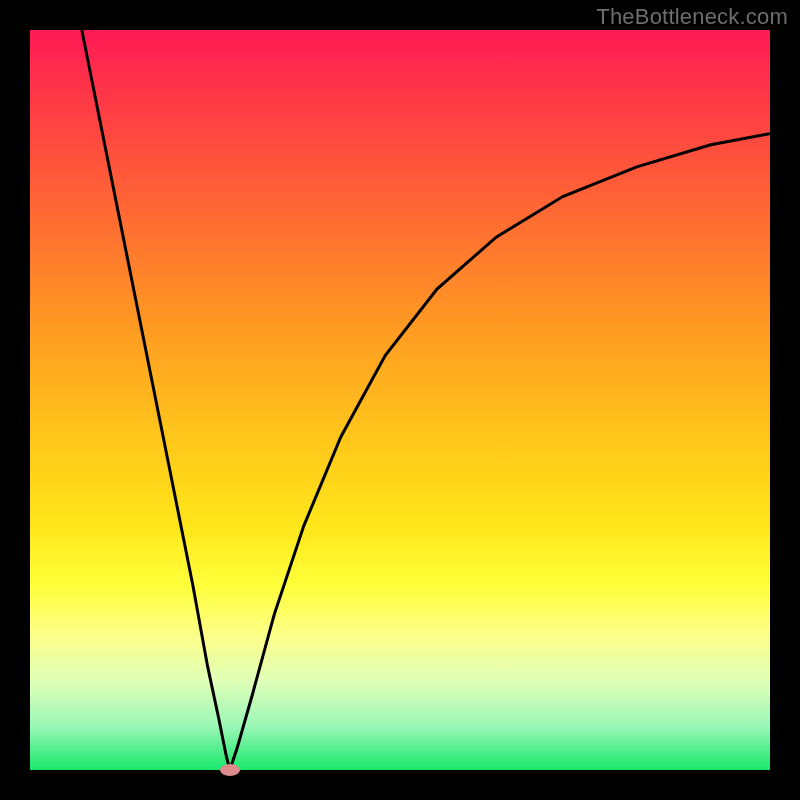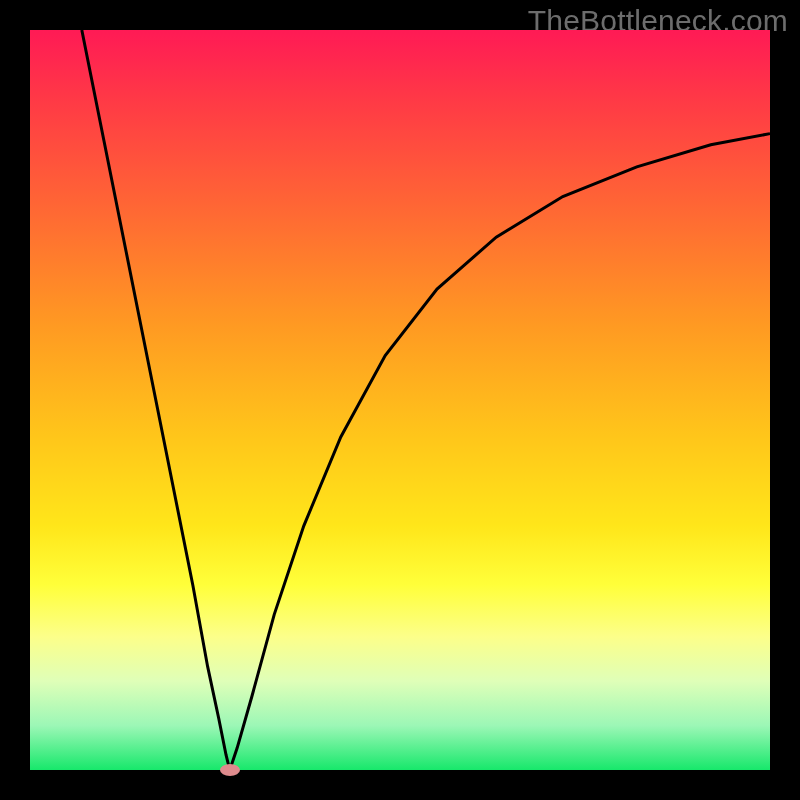--- a/index.html
+++ b/index.html
@@ -35,21 +35,21 @@
       #dfffb8 88%,
       #9cf7b6 94%,
       #17e86b 100%);
     overflow: visible;
   }
   .watermark {
     position: absolute;
     top: 4px;
     right: 12px;
     color: #6d6d6d;
-    font-size: 30px;
+    font-size: 22px;
     letter-spacing: 0.2px;
     font-weight: 400;
   }
   svg.curve {
     position: absolute;
     left: 0;
     top: 0;
     width: 740px;
     height: 740px;
     overflow: visible;

